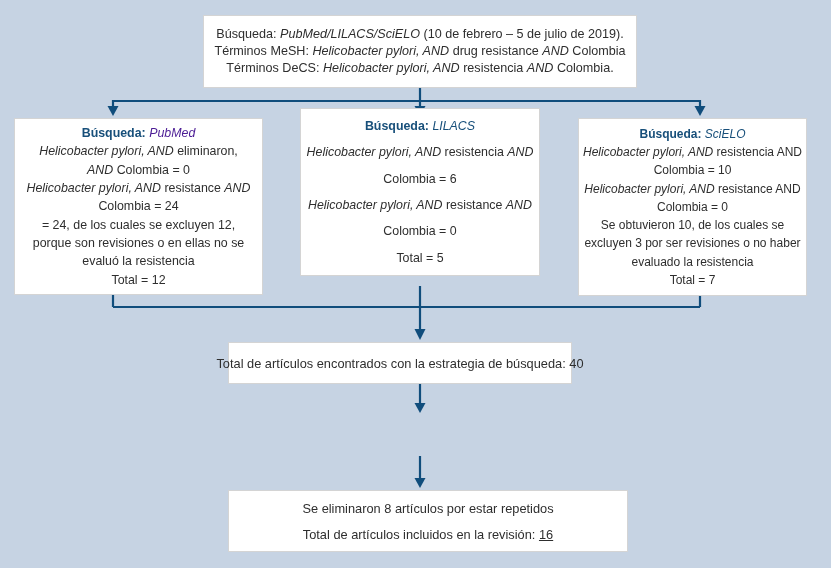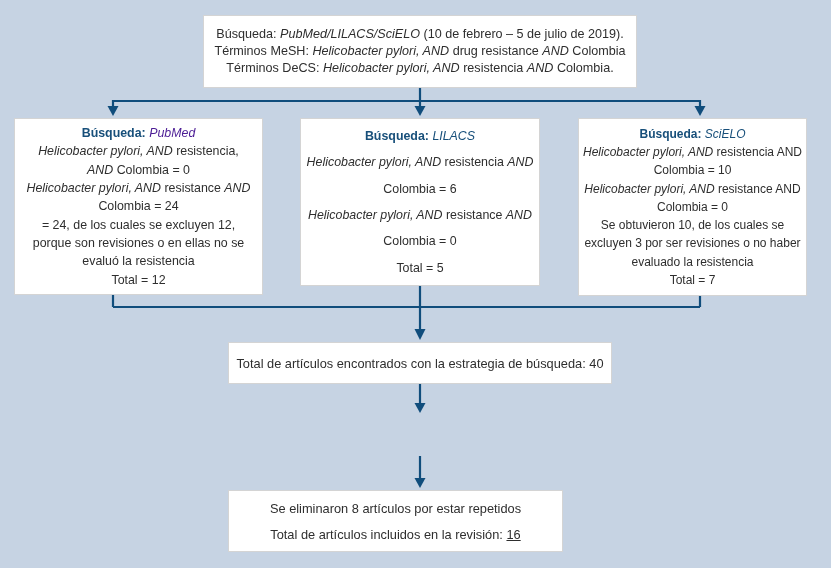--- a/index.html
+++ b/index.html
@@ -27,25 +27,25 @@
     display: flex;
     flex-direction: column;
     justify-content: center;
     align-items: center;
     text-align: center;
     box-sizing: border-box;
   }
   .box .line { white-space: nowrap; }
   .box-top    { left: 203px; top: 15px;  width: 434px; height: 73px;  font-size: 12.6px; line-height: 17px; }
   .box-pubmed { left: 14px;  top: 118px; width: 249px; height: 177px; font-size: 12.4px; line-height: 18.3px; }
-  .box-lilacs { left: 300px; top: 118px; width: 240px; height: 168px; font-size: 12.4px; line-height: 18.3px; gap: 8px; }
+  .box-lilacs { left: 300px; top: 108px; width: 240px; height: 168px; font-size: 12.4px; line-height: 18.3px; gap: 8px; }
   .box-scielo { left: 578px; top: 118px; width: 229px; height: 178px; font-size: 12px; line-height: 18.3px; }
-  .box-total-found { left: 228px; top: 342px; width: 384px; height: 42px; font-size: 12.8px; }
+  .box-total-found { left: 228px; top: 342px; width: 344px; height: 42px; font-size: 12.8px; }
   .box-criteria    { left: 228px; top: 414px; width: 384px; height: 42px; font-size: 12.8px; }
-  .box-final       { left: 228px; top: 490px; width: 335px; height: 62px; font-size: 12.8px; line-height: 19px; }
+  .box-final       { left: 228px; top: 490px; width: 400px; height: 62px; font-size: 12.8px; line-height: 19px; }
   .box-final .line { margin: 3.5px 0; }
 </style>
 </head>
 <body>
 
 <div class="canvas">
 
   <svg class="connectors" viewBox="0 0 831 568">
 
     <g>
@@ -80,21 +80,21 @@
   </svg>
 
   <div class="box box-top">
       <div class="line"><span>Búsqueda: </span><span style="font-style: italic;">PubMed/LILACS/SciELO</span><span> (10 de febrero – 5 de julio de 2019).</span></div>
       <div class="line"><span>Términos MeSH: </span><span style="font-style: italic;">Helicobacter pylori, AND</span><span> drug resistance </span><span style="font-style: italic;">AND</span><span> Colombia</span></div>
       <div class="line"><span>Términos DeCS: </span><span style="font-style: italic;">Helicobacter pylori, AND</span><span> resistencia </span><span style="font-style: italic;">AND</span><span> Colombia.</span></div>
     </div>
 
   <div class="box box-pubmed">
       <div class="line"><span style="font-weight: bold; color: rgb(23, 79, 122);">Búsqueda: </span><span style="font-style: italic; color: #4c1d95;">PubMed</span></div>
-      <div class="line"><span style="font-style: italic;">Helicobacter pylori, AND</span><span> resistencia,</span></div>
+      <div class="line"><span style="font-style: italic;">Helicobacter pylori, AND</span><span> eliminaron,</span></div>
       <div class="line"><span style="font-style: italic;">AND</span><span> Colombia = 0</span></div>
       <div class="line"><span style="font-style: italic;">Helicobacter pylori, AND</span><span> resistance </span><span style="font-style: italic;">AND</span></div>
       <div class="line"><span>Colombia = 24</span></div>
       <div class="line"><span>= 24, de los cuales se excluyen 12,</span></div>
       <div class="line"><span>porque son revisiones o en ellas no se</span></div>
       <div class="line"><span>evaluó la resistencia</span></div>
       <div class="line"><span>Total = 12</span></div>
     </div>
 
   <div class="box box-lilacs">

